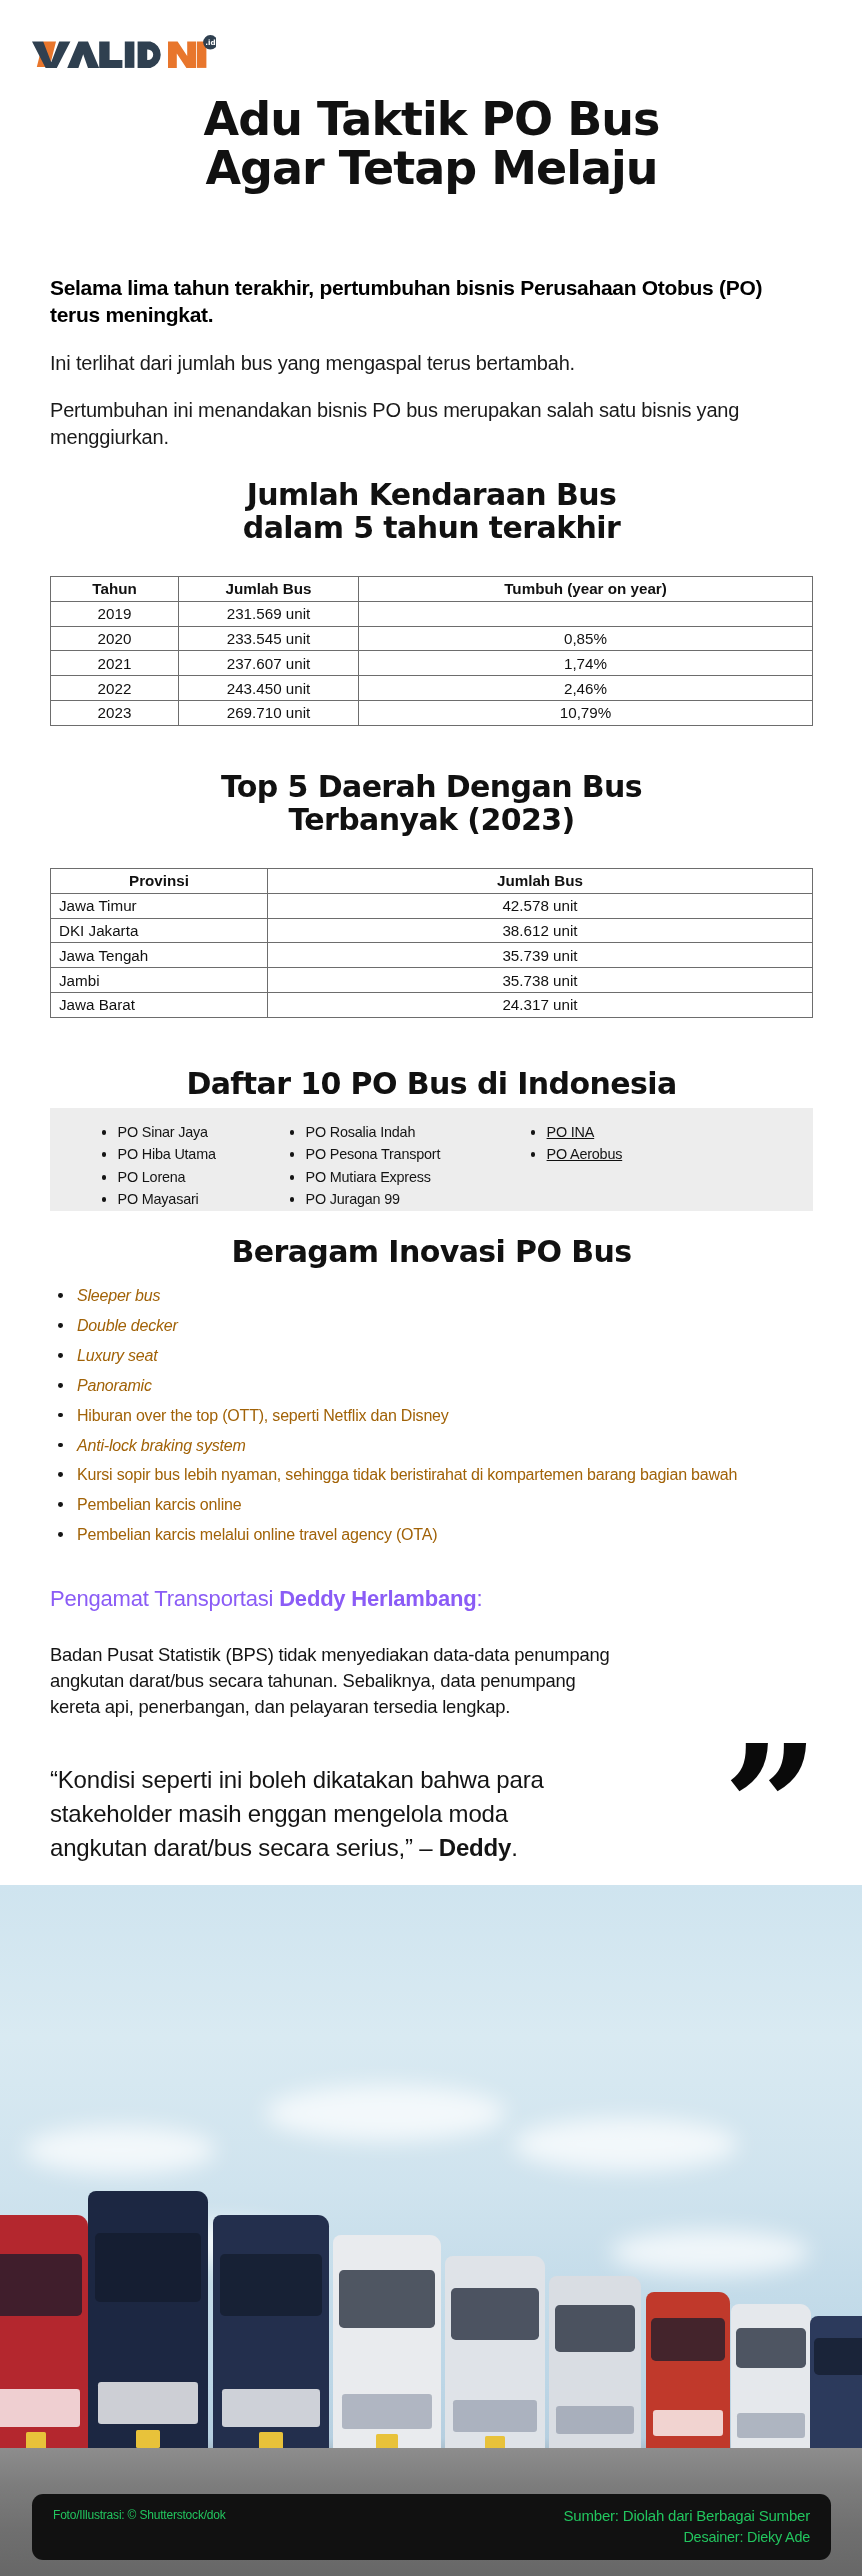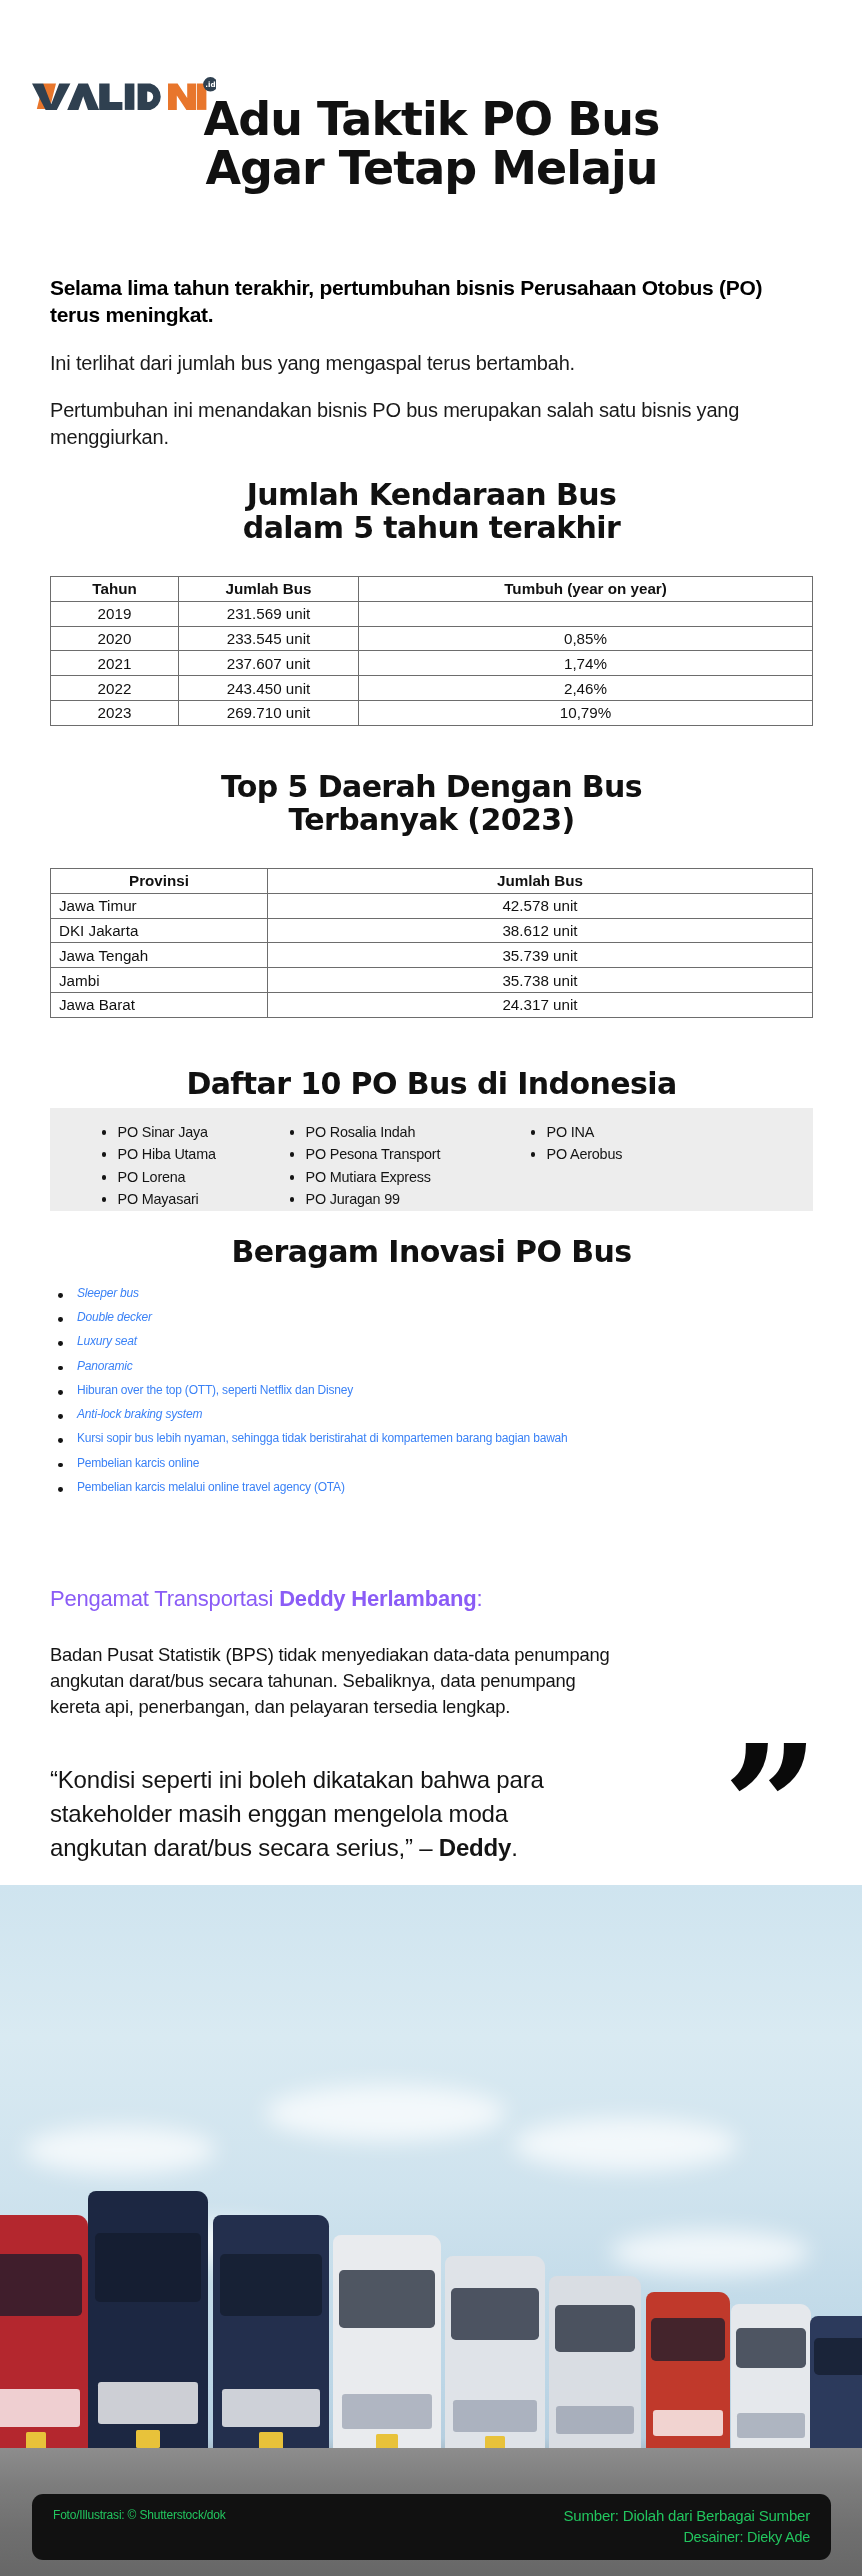--- a/index.html
+++ b/index.html
@@ -9,21 +9,21 @@
     height:2576px;
     position:relative;
     font-family:"Liberation Sans", sans-serif;
     color:#111111;
     overflow:hidden;
   }
 
   
   .logo-wrap{
     position:absolute; left:32px; top:35px;
-    height:37px; display:flex; align-items:center;margin-top:42px;
+    height:37px; display:flex; align-items:center;
   }
   .logo-svg{ display:block; }
 
   
   .headline{
     position:absolute; left:0; top:95px; width:863px;
     text-align:center;
     font-family:"DejaVu Sans", sans-serif;
     font-weight:bold;
     font-size:46px;
@@ -104,21 +104,21 @@
     width:763px; height:103px;
     background:#ededed;
     display:flex;
     padding:13px 16px 0 0;
   }
   .po-col{
     padding-left:21px;
   }
   .po-col.c1{ width:217px; padding-left:50px; }
   .po-col.c2{ width:241px; }
-  .po-col.c3{ width:225px; }
+  .po-col.c3{ width:225px;text-decoration:underline; }
   .po-col ul{ list-style:none; }
   .po-col li{
     position:relative;
     font-size:14.4px;
     line-height:1.56;
     color:#141414;
     padding-left:17.6px;
     letter-spacing:-0.2px;
   }
   .po-col li:before{
@@ -129,24 +129,24 @@
   }
 
   
   .inov-list{
     position:absolute; left:50px; top:1285px; width:763px;
     list-style:none;
   }
   .inov-list li{
     position:relative;
     padding-left:27px;
-    font-size:12px;
+    font-size:16px;
     line-height:1.42;
     margin-bottom:7.2px;
-    color:#3b82f6;
+    color:#a16207;
     letter-spacing:-0.2px;
   }
   .inov-list li:before{
     content:"";
     position:absolute; left:8px; top:8px;
     width:4.8px; height:4.8px; border-radius:50%;
     background:#141414;
   }
   .inov-list i{ font-style:italic; }
 

